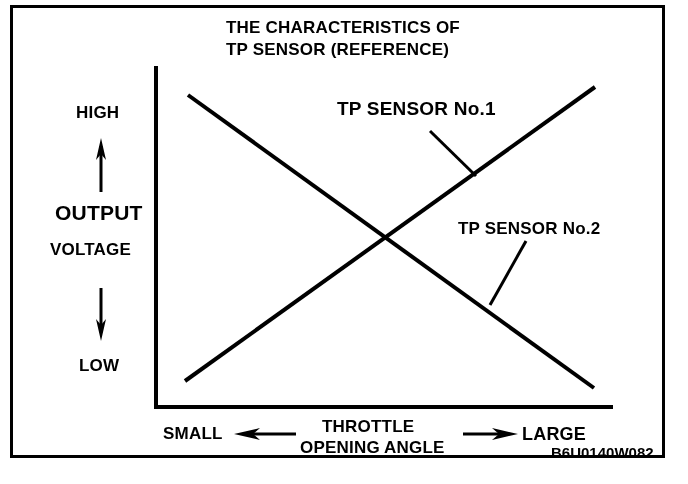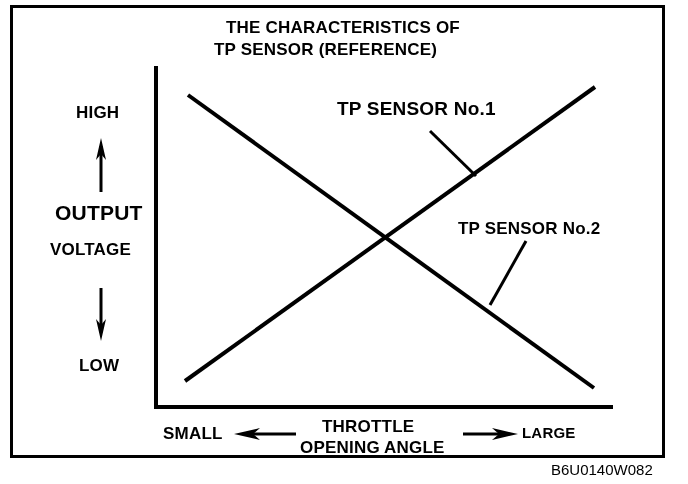--- a/index.html
+++ b/index.html
@@ -42,21 +42,21 @@
     font-weight: bold;
     color: #000000;
     letter-spacing: 0.2px;
   }
   #title-line-1 {
     left: 226px;
     top: 18px;
     font-size: 17px;
   }
   #title-line-2 {
-    left: 214px;
+    left: 226px;
     top: 40px;
     font-size: 17px;
   }
   #label-high {
     left: 76px;
     top: 103px;
     font-size: 17px;
   }
   #label-output {
     left: 55px;
@@ -74,21 +74,21 @@
     font-size: 17px;
   }
   #label-small {
     left: 163px;
     top: 424px;
     font-size: 17px;
   }
   #label-large {
     left: 522px;
     top: 424px;
-    font-size: 15px;
+    font-size: 18px;
   }
   #xaxis-line-1 {
     left: 322px;
     top: 417px;
     font-size: 17px;
   }
   #xaxis-line-2 {
     left: 300px;
     top: 438px;
     font-size: 17px;
@@ -98,23 +98,23 @@
     top: 98px;
     font-size: 19px;
   }
   #series-2-label {
     left: 458px;
     top: 219px;
     font-size: 17px;
   }
   #figure-code {
     left: 551px;
-    top: 461px;
+    top: 444px;
     font-size: 15px;
-    font-weight: normal;
+    font-weight: bold;
     letter-spacing: 0px;
   }
 </style>
 </head>
 <body>
 
 <div id="figure">
 
   <div class="frame"></div>
 

